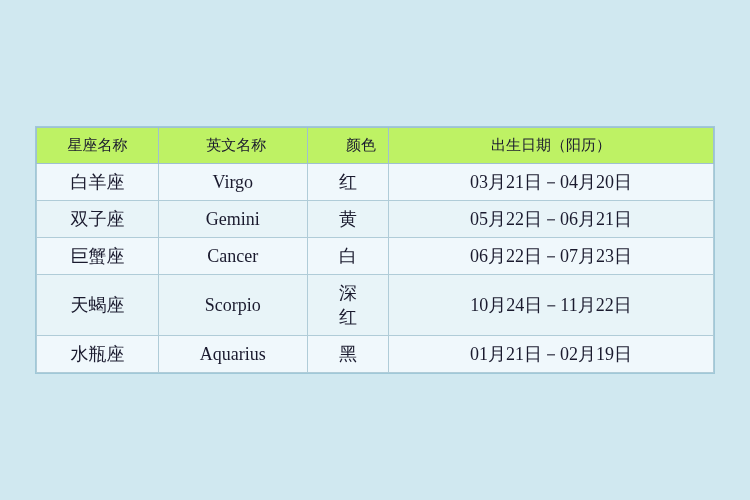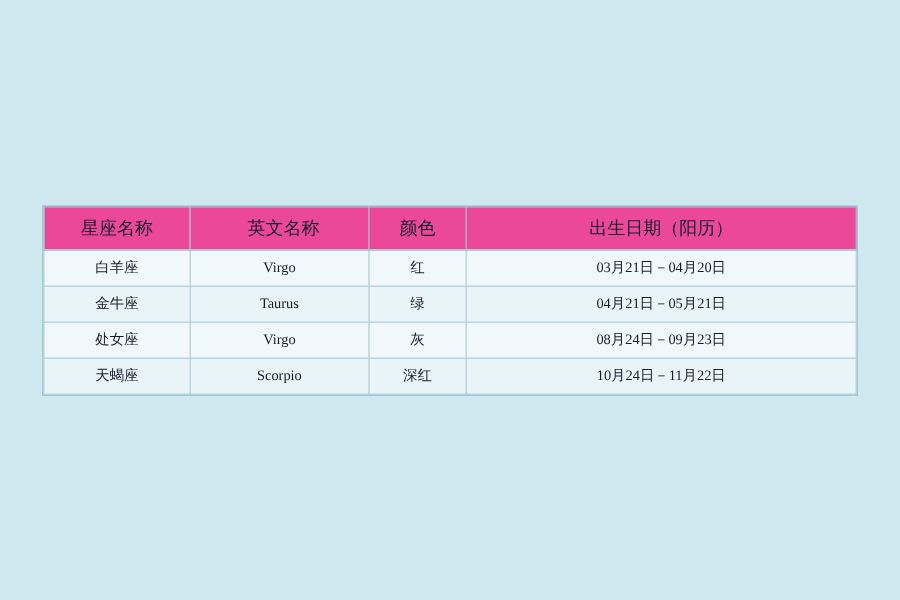--- a/index.html
+++ b/index.html
@@ -24,49 +24,49 @@
       border: 1px solid #a0c8d8;
       width: 680px;
     }
 
     table {
       width: 100%;
       border-collapse: collapse;
     }
 
     thead tr th {
-      background-color: #ec4899;
+      background-color: #bef264;
       border: 1px solid #a0c0d0;
       padding: 8px 12px;
       text-align: center;
       font-weight: normal;
       color: #1a1a2e;
       font-size: 15px;
     }
 
     tbody tr td {
       border: 1px solid #b0ccd8;
       padding: 6px 28px;
       text-align: center;
       color: #1a1a2e;
       background-color: #f0f8fc;
-      font-size: 12px;
+      font-size: 18px;
     }
 
     tbody tr:nth-child(odd) td {
       background-color: #f0f8fc;
     }
 
     tbody tr:nth-child(even) td {
       background-color: #e8f4f8;
     }
 
     .col-chinese { width: 18%; }
     .col-english { width: 22%; padding-left: 19px; }
-    .col-color   { width: 12%; }
+    .col-color   { width: 12%; text-align: right; }
     .col-date    { width: 48%; text-align: center; }
   </style>
 </head>
 <body>
 
 <div class="table-container">
   <table>
     <thead>
       <tr>
         <th class="col-chinese">星座名称</th>
@@ -76,32 +76,38 @@
       </tr>
     </thead>
     <tbody id="table-body">
     <tr>
           <td>白羊座</td>
           <td>Virgo</td>
           <td>红</td>
           <td>03月21日－04月20日</td>
         </tr>
         <tr>
-          <td>金牛座</td>
-          <td>Taurus</td>
-          <td>绿</td>
-          <td>04月21日－05月21日</td>
+          <td>双子座</td>
+          <td>Gemini</td>
+          <td>黄</td>
+          <td>05月22日－06月21日</td>
         </tr>
         <tr>
-          <td>处女座</td>
-          <td>Virgo</td>
-          <td>灰</td>
-          <td>08月24日－09月23日</td>
+          <td>巨蟹座</td>
+          <td>Cancer</td>
+          <td>白</td>
+          <td>06月22日－07月23日</td>
         </tr>
         <tr>
           <td>天蝎座</td>
           <td>Scorpio</td>
           <td>深红</td>
           <td>10月24日－11月22日</td>
         </tr>
+        <tr>
+          <td>水瓶座</td>
+          <td>Aquarius</td>
+          <td>黑</td>
+          <td>01月21日－02月19日</td>
+        </tr>
       </tbody>
   </table>
 </div>
 
 </body></html>

